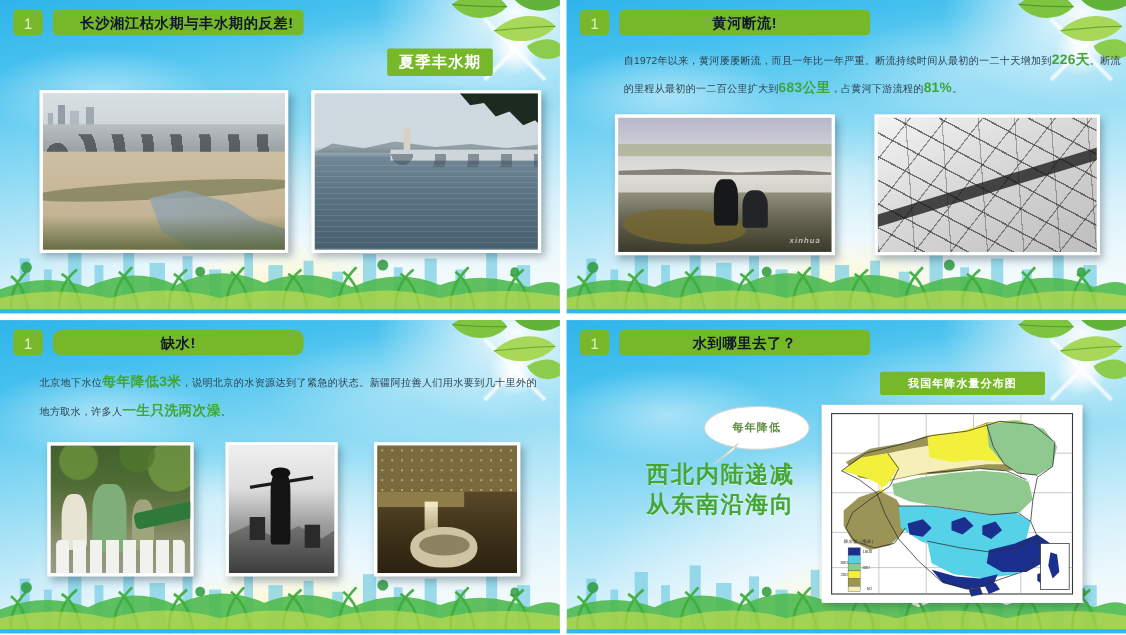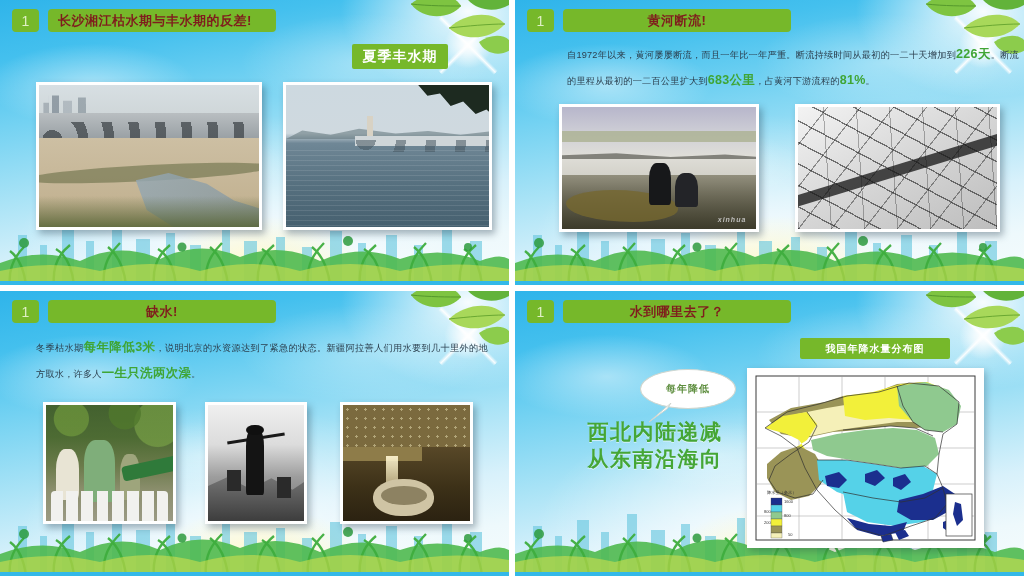--- a/index.html
+++ b/index.html
@@ -57,27 +57,27 @@
 
   
   .hdr { position:absolute; top:9px; left:12px; right:12px; height:23px; display:flex; align-items:center; gap:9px; z-index:6; }
   .badge {
     width:27px; height:23px; border-radius:4px; background:#76b82a;
     display:flex; align-items:center; justify-content:center;
     color:#dff0c4; font-size:14px; line-height:1; font-weight:400;
   }
   .titlebar {
     height:23px; border-radius:4px; background:#76b82a;
-    display:flex; align-items:center; padding:0 10px;
-    color:#7f1d1d; font-size:13px; font-weight:700; letter-spacing:.5px; white-space:nowrap;
+    display:flex; align-items:center; padding:0 25px;
+    color:#0f172a; font-size:13px; font-weight:700; letter-spacing:.5px; white-space:nowrap;
   }
   .titlebar.center { justify-content:center; }
   .tb-w1 { width:228px; }
   .tb-w2 { width:228px; }
-  .tb-w3 { width:228px; }
+  .tb-w3 { width:228px;border-radius:8px; }
   .tb-w4 { width:228px; }
 
   
   .para {
     position:absolute; z-index:5; color:#2b3f4e; font-size:9.2px; line-height:2.05;
     text-align:justify; letter-spacing:.2px;
   }
   .para b { color:#3fa535; font-weight:700; font-size:12.5px; letter-spacing:.3px; }
 
   
@@ -425,21 +425,21 @@
         <path d="M70 48 C84 38 102 40 104 54 C92 64 76 60 70 48 Z" fill="#8ccc4c"></path>
       </g>
     </svg>
 
     <header class="hdr">
       <span class="badge">1</span>
       <span class="titlebar tb-w3 center">缺水!</span>
     </header>
 
     <p class="para" style="left:36px;top:44px;width:452px;">
-      <span>冬季枯水期</span><b>每年降低3米</b><span>，说明北京的水资源达到了紧急的状态。新疆阿拉善人们用水要到几十里外的地方取水，许多人</span><b>一生只洗两次澡</b><span>。</span>
+      <span>北京地下水位</span><b>每年降低3米</b><span>，说明北京的水资源达到了紧急的状态。新疆阿拉善人们用水要到几十里外的地方取水，许多人</span><b>一生只洗两次澡</b><span>。</span>
     </p>
 
     <figure class="photo" style="left:43px;top:111px;width:133px;height:122px;">
       <div class="inner p-vill">
           <div class="fol"></div>
           <div class="h1"></div>
           <div class="h2"></div>
           <div class="h3"></div>
           <div class="pipe"></div>
           <div class="cans"></div>

